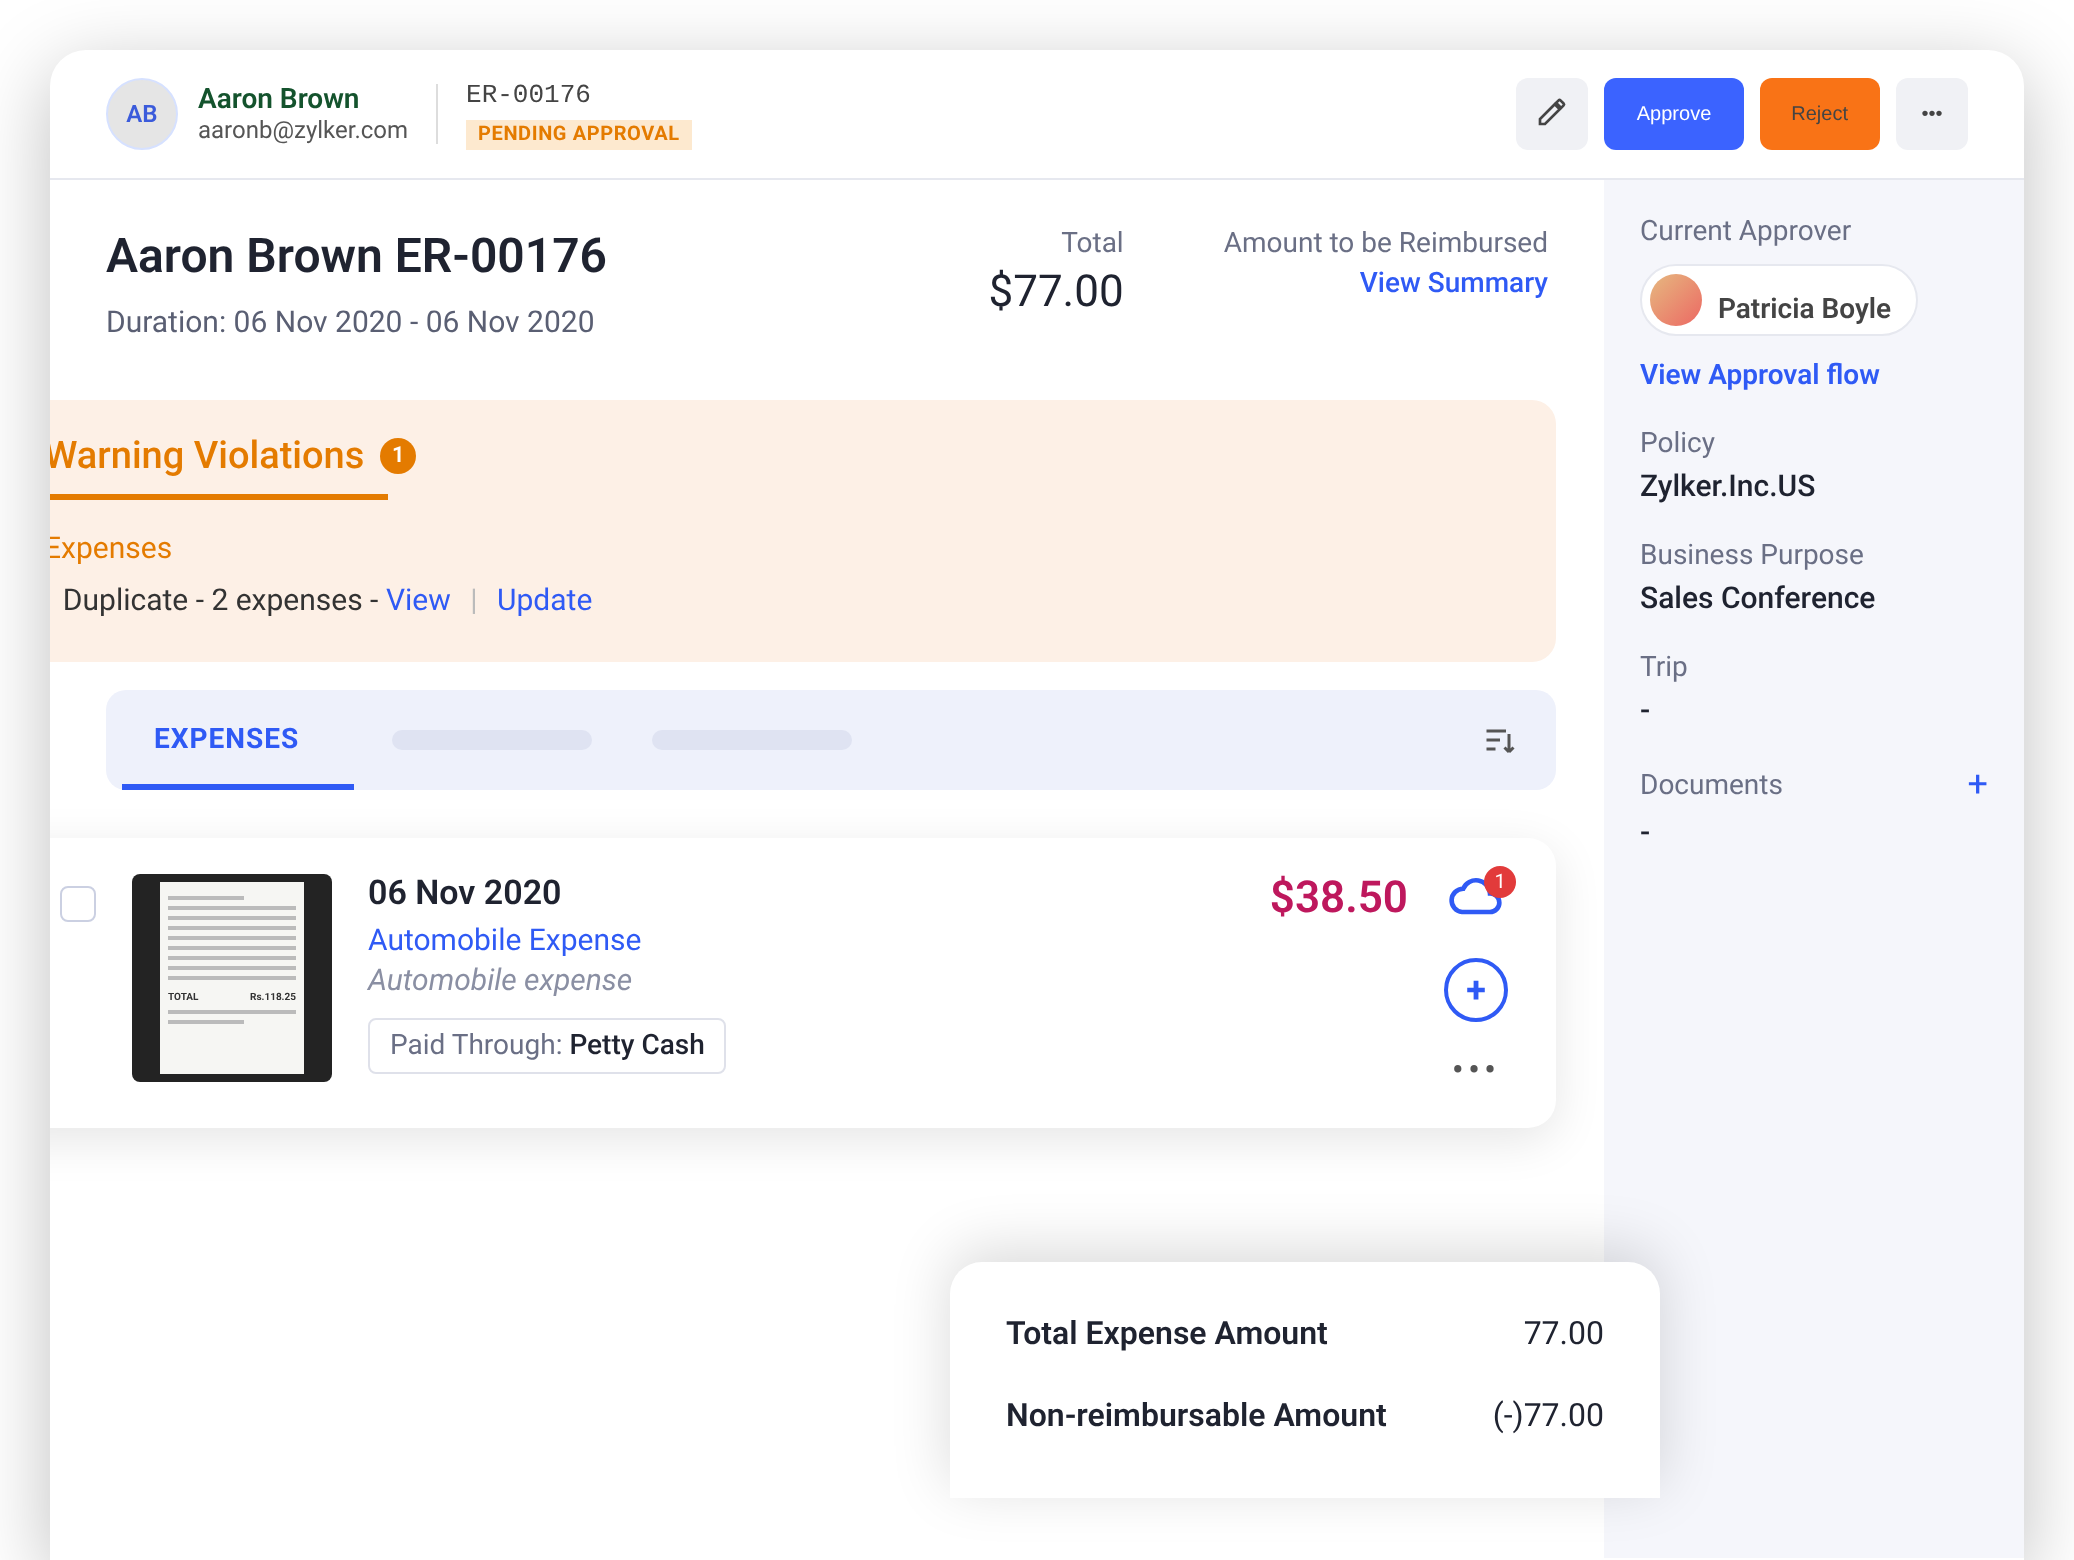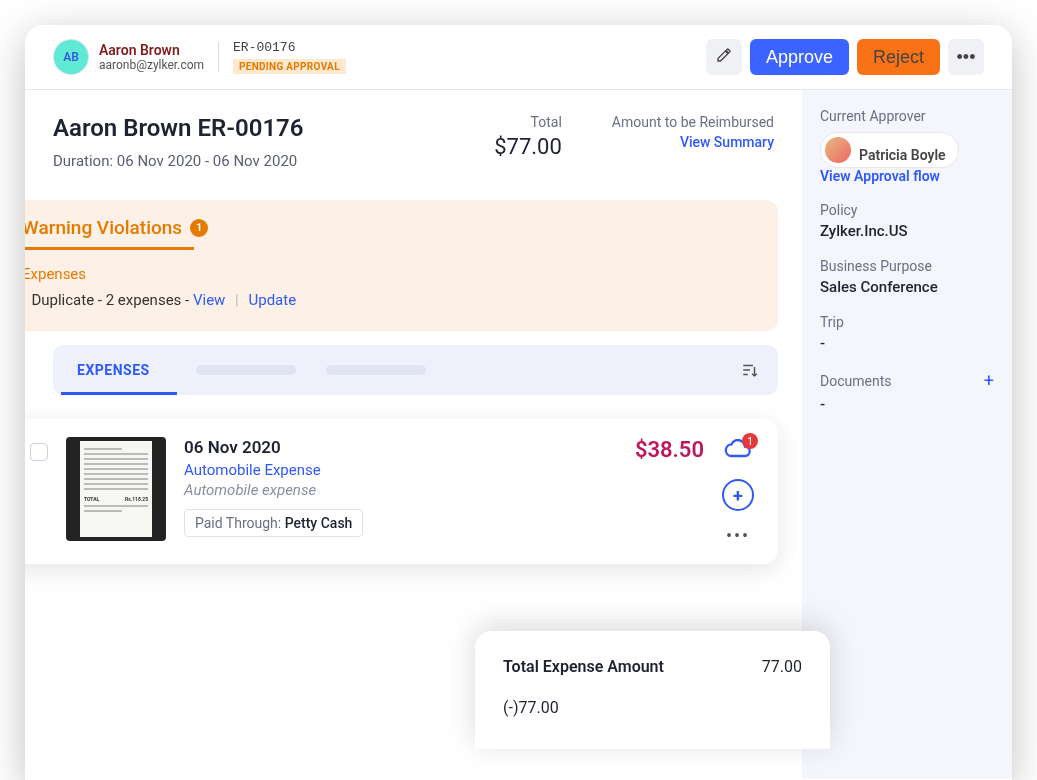--- a/index.html
+++ b/index.html
@@ -24,47 +24,47 @@
   }
   
   .header {
     display: flex;
     align-items: center;
     padding: 14px 28px;
     border-bottom: 1px solid #e6e8ef;
   }
   .avatar-badge {
     width: 36px; height: 36px; border-radius: 50%;
-    background: #5eead4; color: #3b5bdb;
+    background: #e5e5e5; color: #3b5bdb;
     display: flex; align-items: center; justify-content: center;
     font-size: 12px; font-weight: 600;
     border: 1px solid #d6e1ff;
   }
   .user-col { margin-left: 10px; }
-  .user-name { color: #7f1d1d; font-weight: 600; font-size: 14px; }
+  .user-name { color: #14532d; font-weight: 600; font-size: 14px; }
   .user-email { font-size: 12px; color: #555; }
   .vdiv { width: 1px; height: 30px; background: #ddd; margin: 0 14px; }
   .report-col .report-id { font-size: 13px; color: #444; font-family: Liberation Mono, monospace; }
   .status-pill {
     display: inline-block;
     margin-top: 3px;
     font-size: 10px;
     font-weight: 700;
     color: #e47b00;
     background: #fde9cf;
     padding: 2px 6px;
     letter-spacing: 0.3px;
   }
   .header-spacer { flex: 1; }
   .btn {
     height: 36px;
     border-radius: 6px;
     border: none;
     padding: 0 16px;
-    font-size: 18px;
+    font-size: 10px;
     font-weight: 500;
     cursor: pointer;
     display: inline-flex;
     align-items: center;
     justify-content: center;
   }
   .btn-icon {
     width: 36px; padding: 0;
     background: #f0f1f5;
     color: #444;
@@ -251,21 +251,21 @@
   .approver-chip {
     display: inline-flex; align-items: flex-end; gap: 8px;
     background: #fff; border: 1px solid #e6e8ef;
     border-radius: 20px; padding: 4px 12px 4px 4px;
     margin-top: 8px; font-weight: 600; font-size: 14px;
   }
   .approver-chip .mini-av {
     width: 26px; height: 26px; border-radius: 50%;
     background: linear-gradient(135deg,#e6b980,#ec6863);
   }
-  .side-link { color: #2f5af5; font-weight: 600; font-size: 14px; margin-top: 0; display: inline-block; }
+  .side-link { color: #2f5af5; font-weight: 600; font-size: 14px; margin-top: 12px; display: inline-block; }
   .doc-row { display: flex; align-items: center; justify-content: space-between; margin-top: 18px; }
   .plus-icon { color: #2f5af5; font-size: 18px; font-weight: 400; }
   
   .sum-popup {
     position: absolute;
     left: 475px;
     top: 631px;
     width: 355px;
     background: #fff;
     border-radius: 16px 16px 0 0;
@@ -429,15 +429,16 @@
     </div>
   </div>
 </div>
 
 <div class="sum-popup">
   <div class="sp-row">
     <span class="sp-lbl">Total Expense Amount</span>
     <span class="sp-val">77.00</span>
   </div>
   <div class="sp-row">
+    <span class="sp-lbl">Non-reimbursable Amount</span>
     <span class="sp-val">(-)77.00</span>
   </div>
 </div>
 
 </body></html>

